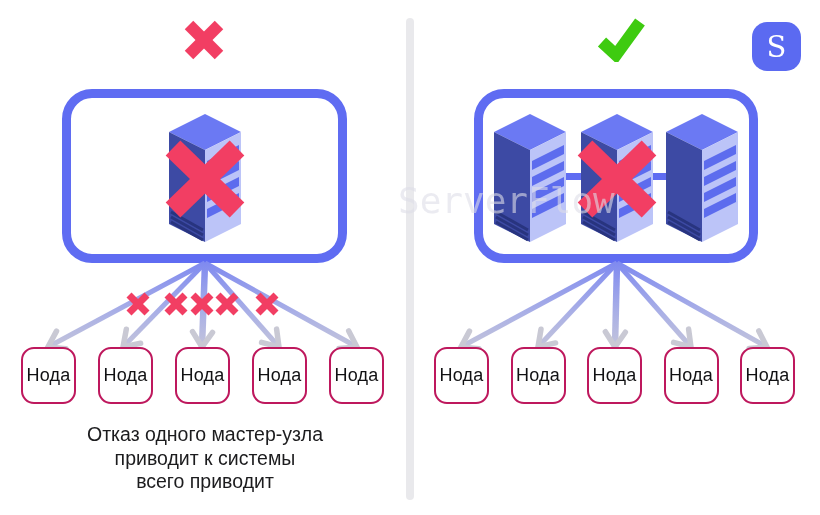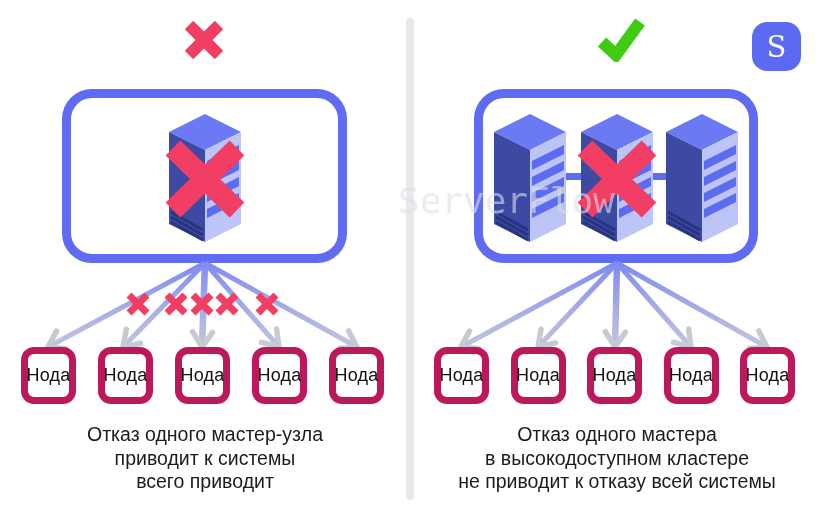--- a/index.html
+++ b/index.html
@@ -23,21 +23,21 @@
 
   .connector { top:173px; height:7px; background:#5f6cf2; }
 
   .node-row {
     top:347px; height:57px; display:flex; justify-content:space-between;
   }
   .node-row.lft { left:21px; width:363px; }
   .node-row.rgt { left:434px; width:361px; }
   .node {
     width:55px; height:57px; box-sizing:border-box; background:#fff;
-    border:7px solid #be185d; border-radius:13px;
+    border:2px solid #be185d; border-radius:13px;
     display:flex; align-items:center; justify-content:center;
     font-size:18px; font-weight:500; color:#111113; letter-spacing:0.2px;
   }
 
   .caption {
     top:423px; text-align:center; font-size:19.5px; line-height:23.5px;
     color:#1c1c1e; font-weight:400;
   }
   .caption.lft { left:20px; width:370px; }
   .caption.rgt { left:428px; width:378px; }
@@ -225,21 +225,16 @@
         <span>Нода</span>
       </div>
     <div class="node">
         <span>Нода</span>
       </div>
     <div class="node">
         <span>Нода</span>
       </div>
   </div>
 
-  <div class="abs caption rgt">
-    <div>Отказ одного мастера</div>
-    <div>в высокодоступном кластере</div>
-    <div>не приводит к отказу всей системы</div>
-  </div>
 
   <div class="abs watermark">ServerFlow</div>
 
 </div>
 
 </body></html>

